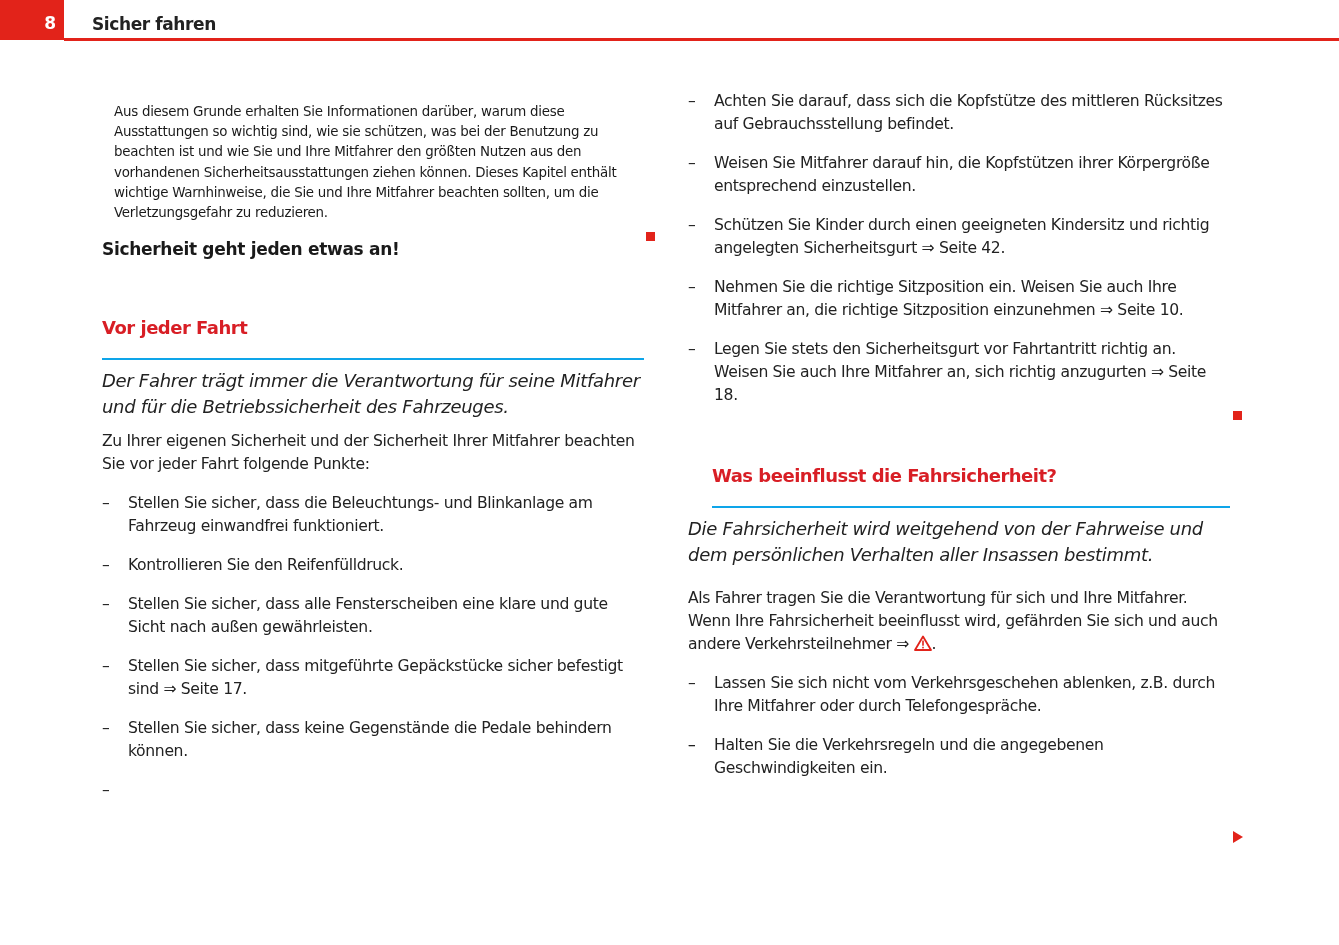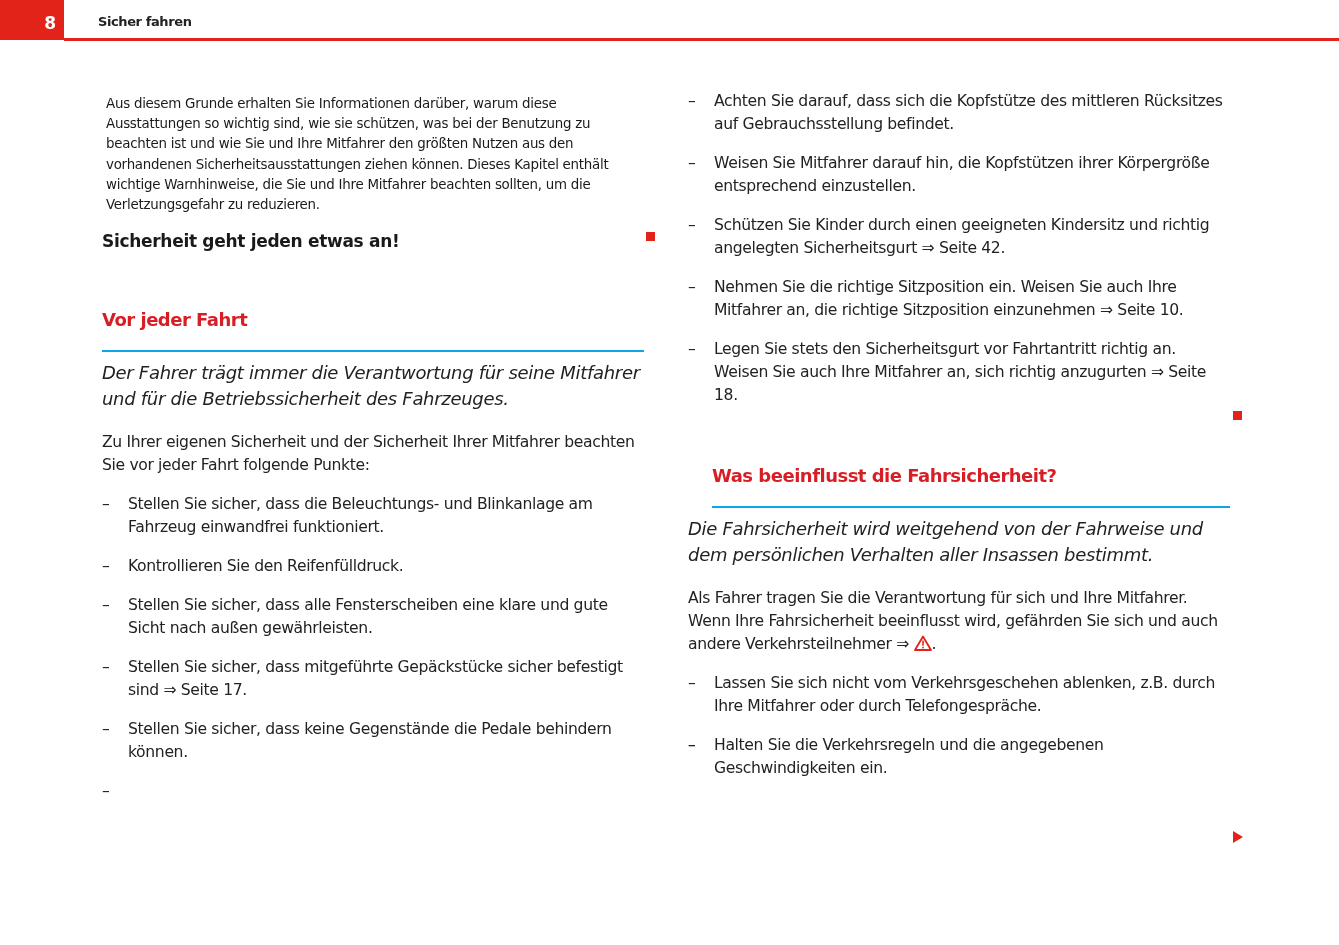--- a/index.html
+++ b/index.html
@@ -1,29 +1,29 @@
 <!DOCTYPE html>
 <html><head>
 <meta charset="utf-8">
 <style>
   html, body { margin: 0; padding: 0; background: #ffffff; }
   body { width: 1339px; height: 945px; position: relative; overflow: hidden;
          font-family: "DejaVu Sans", sans-serif; color: #1a1a1a; }
   .page-num-box { position: absolute; left: 0; top: 0; width: 64px; height: 40px; background: #e2231a; }
   .page-num { position: absolute; left: 0; top: 13px; width: 64px; text-align: right; padding-right: 8px; box-sizing: border-box;
               color: #fff; font-weight: bold; font-size: 17px; font-family: "DejaVu Sans", sans-serif; }
-  .header-title { position: absolute; left: 98px; top: 14px; font-size: 13px; font-weight: bold; color: #222;
+  .header-title { position: absolute; left: 92px; top: 14px; font-size: 17px; font-weight: bold; color: #222;
                   font-family: "DejaVu Sans", sans-serif; letter-spacing: -0.4px; }
   .header-rule { position: absolute; left: 64px; top: 38px; width: 1275px; height: 3px; background: #e2231a; }
 
   .col { position: absolute; }
   .col-left { left: 102px; top: 90px; width: 542px; }
   .col-right { left: 688px; top: 90px; width: 542px; }
 
-  .small-p { font-size: 13.4px; line-height: 20.2px; margin: 4px; letter-spacing: -0.25px; }
+  .small-p { font-size: 13.4px; line-height: 20.2px; margin: 12px; letter-spacing: -0.25px; }
   .bold-p { font-size: 17px; font-weight: bold; margin: 0; letter-spacing: -0.3px; }
 
   .sec-head { font-size: 18px; font-weight: bold; color: #d81e25; letter-spacing: -0.5px;
               border-bottom: 2px solid #0ea5e9; padding-bottom: 20px; margin: 0; }
   .lead { font-style: italic; font-size: 18px; line-height: 26px; margin: 0; letter-spacing: -0.3px; color: #222; }
   .body-p { font-size: 15.6px; line-height: 23px; margin: 0; letter-spacing: -0.35px; color: #222; }
 
   ul.dash { list-style: none; margin: 0; padding: 0; }
   ul.dash li { position: relative; padding-left: 26px; font-size: 15.6px; line-height: 23px; letter-spacing: -0.35px; color: #222; }
   ul.dash li .dash-mark { position: absolute; left: 0; top: 0; }
@@ -40,21 +40,21 @@
 <div class="page-num">8</div>
 <div class="header-title">Sicher fahren</div>
 <div class="header-rule"></div>
 
 <div class="col col-left">
   <p class="small-p" style="text-align:left;">Aus diesem Grunde erhalten Sie Informationen darüber, warum diese Ausstattungen so wichtig sind, wie sie schützen, was bei der Benutzung zu beachten ist und wie Sie und Ihre Mitfahrer den größten Nutzen aus den vorhandenen Sicherheitsausstattungen ziehen können. Dieses Kapitel enthält wichtige Warnhinweise, die Sie und Ihre Mitfahrer beachten sollten, um die Verletzungsgefahr zu reduzieren.</p>
   <p class="bold-p" style="margin-top:16px;">Sicherheit geht jeden etwas an!</p>
 
   <h2 class="sec-head" style="margin-top:58px;">Vor jeder Fahrt</h2>
   <p class="lead" style="margin-top:8px;">Der Fahrer trägt immer die Verantwortung für seine Mitfahrer und für die Betriebssicherheit des Fahrzeuges.</p>
-  <p class="body-p" style="margin-top:19px;">Zu Ihrer eigenen Sicherheit und der Sicherheit Ihrer Mitfahrer beachten Sie vor jeder Fahrt folgende Punkte:</p>
+  <p class="body-p" style="margin-top:10px;">Zu Ihrer eigenen Sicherheit und der Sicherheit Ihrer Mitfahrer beachten Sie vor jeder Fahrt folgende Punkte:</p>
 
   <ul class="dash" style="margin-top:16px;">
     <li style="margin-bottom:16px;"><span class="dash-mark">–</span><span>Stellen Sie sicher, dass die Beleuchtungs- und Blinkanlage am Fahrzeug einwandfrei funktioniert.</span></li>
     <li style="margin-bottom:16px;"><span class="dash-mark">–</span><span>Kontrollieren Sie den Reifenfülldruck.</span></li>
     <li style="margin-bottom:16px;"><span class="dash-mark">–</span><span>Stellen Sie sicher, dass alle Fensterscheiben eine klare und gute Sicht nach außen gewährleisten.</span></li>
     <li style="margin-bottom:16px;"><span class="dash-mark">–</span><span>Stellen Sie sicher, dass mitgeführte Gepäckstücke sicher befestigt sind ⇒ Seite 17.</span></li>
     <li style="margin-bottom:16px;"><span class="dash-mark">–</span><span>Stellen Sie sicher, dass keine Gegenstände die Pedale behindern können.</span></li>
     <li><span class="dash-mark">–</span></li>
   </ul>
 </div>

